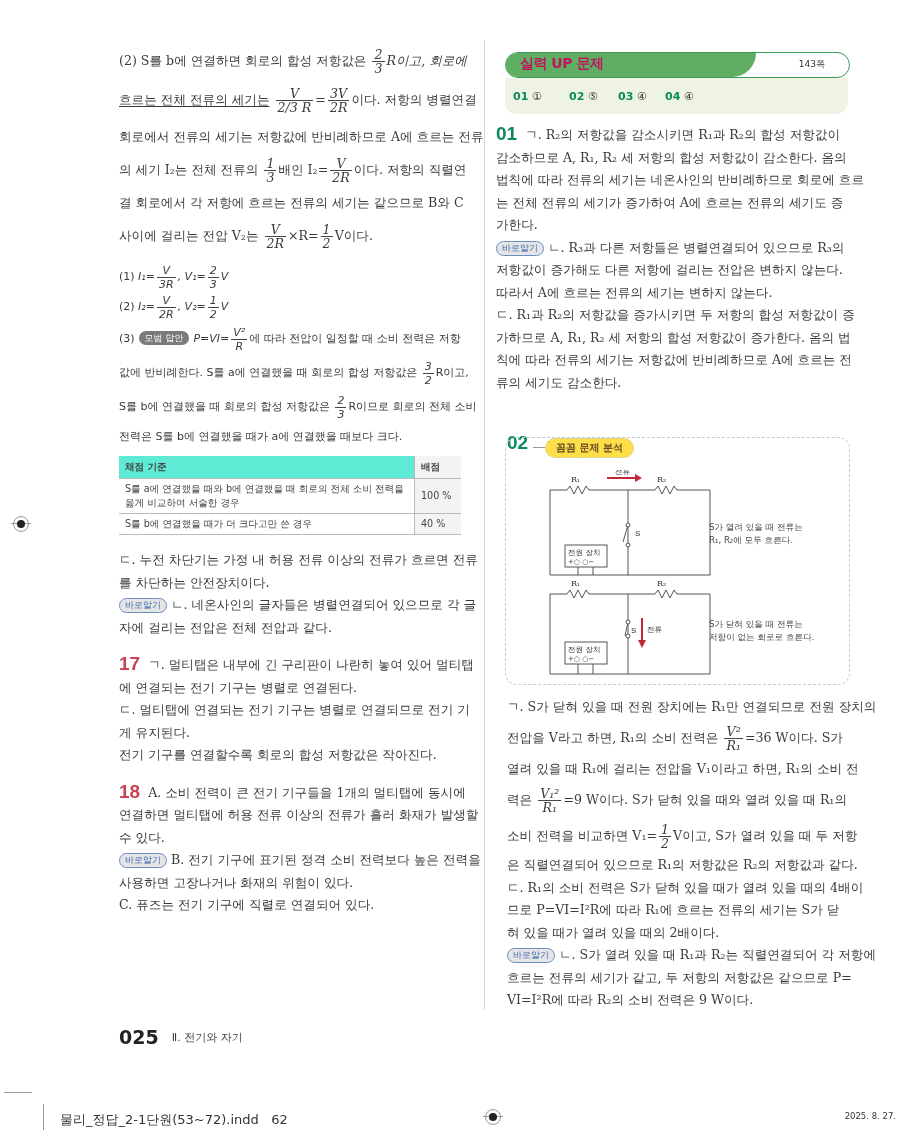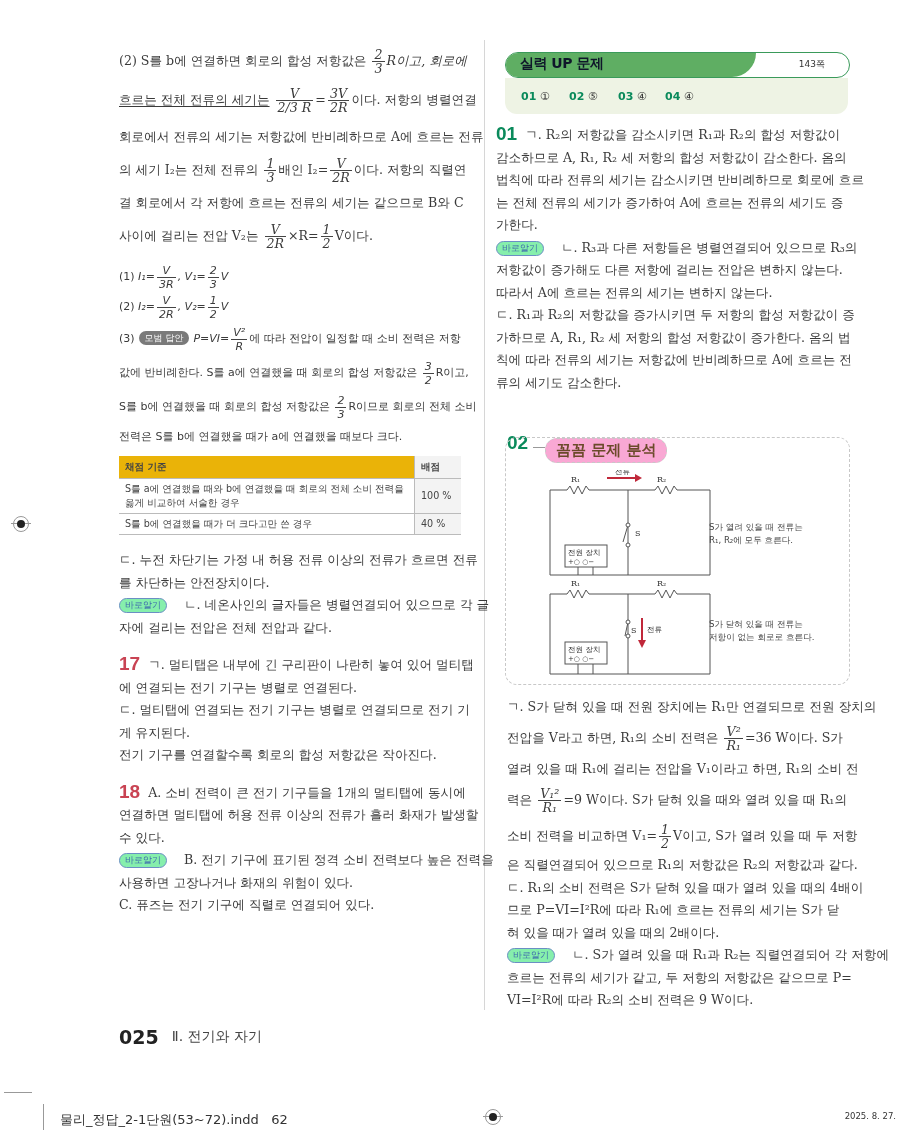--- a/index.html
+++ b/index.html
@@ -7,53 +7,53 @@
          font-family:"DejaVu Serif","Liberation Serif",serif; color:#333; }
   .abs { position:absolute; }
   .col { position:absolute; font-size:12.6px; line-height:22.5px; color:#3a3a3a; }
   .sans { font-family:"DejaVu Sans","Liberation Sans",sans-serif; }
   .line { white-space:nowrap; position:relative; }
   .qnum { font-family:"Liberation Sans","DejaVu Sans",sans-serif; font-weight:bold;
           font-size:19px; color:#c94353; margin-right:8px; vertical-align:-1px; }
   .qnum.green { color:#0a8a5b; }
   .badge { display:inline-block; border:1px solid #6b8fc4; color:#3d69ad; border-radius:9px;
            font-family:"DejaVu Sans",sans-serif; font-size:9px; line-height:13px; padding:0 5px;
-           margin-right:17px; vertical-align:1px; background:#86efac; }
+           margin-right:4px; vertical-align:1px; background:#e5e5e5; }
   .badge-dark { display:inline-block; background:#7a7a7a; color:#fff; border-radius:8px;
            font-family:"DejaVu Sans",sans-serif; font-size:9px; line-height:14px; padding:0 6px;
            margin:0 4px; vertical-align:1px;text-align:center; }
   .frac { display:inline-block; vertical-align:middle; text-align:center; font-style:italic;
           line-height:13px; margin:0 2px; }
   .frac .n { display:block; border-bottom:1px solid #444; padding:0 2px; }
   .frac .d { display:block; padding:0 2px; }
   .it { font-style:italic; }
   .u { text-decoration:underline; text-underline-offset:2px; }
   .divider { position:absolute; left:484px; top:40px; width:1px; height:970px; background:#d6d6d6; }
   table.grading { border-collapse:collapse; width:342px; font-family:"DejaVu Sans",sans-serif;
                   font-size:9.6px; color:#444; line-height:14px; }
-  table.grading th { background:#eab308; text-align:left; font-weight:bold; padding:4px 6px;
+  table.grading th { background:#5eead4; text-align:left; font-weight:bold; padding:4px 6px;
                      border-bottom:1px solid #bbb; }
   table.grading td { padding:3px 6px; border-bottom:1px solid #bbb; }
   table.grading .pts { border-left:1px solid #bbb; background:#f3f3f3; width:34px; }
   .header-bar { position:absolute; left:505px; top:52px; width:343px; height:24px;
                 border:1.5px solid #3a9a5a; border-radius:13px; background:#fff; overflow:hidden; }
   .header-bar .green { position:absolute; left:0; top:0; width:250px; height:24px;
                        background:#5fae63; border-radius:0 0 30px 0; }
-  .header-title { position:absolute; left:14px; top:2px; color:#0f172a; font-family:"DejaVu Sans",sans-serif;
+  .header-title { position:absolute; left:14px; top:2px; color:#be185d; font-family:"DejaVu Sans",sans-serif;
                   font-weight:bold; font-size:14px; letter-spacing:-0.5px; }
   .header-page { position:absolute; right:24px; top:5px; color:#333; font-family:"DejaVu Sans",sans-serif;
                  font-size:9px; }
   .answers { position:absolute; left:505px; top:78px; width:343px; height:36px; background:#eef3e4;
              border-radius:0 0 12px 12px; font-family:"DejaVu Sans",sans-serif; font-size:11px; }
   .answers span.ans { position:absolute; top:12px; }
   .answers b { color:#0a8a5b; }
   .analysis { position:absolute; left:505px; top:437px; width:343px; height:246px;
               border:1.5px dashed #c8c8c8; border-radius:12px; }
   .analysis-tag { position:absolute; left:545px; top:438px; font-family:"DejaVu Sans",sans-serif;
-                  font-size:15px; color:#6b4a2a; background:#f9a8d4; border:1px dashed #c8c8c8;
+                  font-size:10px; color:#6b4a2a; background:#fde047; border:1px dashed #c8c8c8;
                   border-radius:12px; padding:2px 10px; font-weight:bold; }
   .note { font-family:"DejaVu Sans",sans-serif; font-size:8.6px; line-height:13px; color:#444; }
   .reg-mark { position:absolute; width:14px; height:14px; border:1px solid #999; border-radius:50%; }
   .reg-mark::after { content:""; position:absolute; left:3px; top:3px; width:8px; height:8px; border-radius:50%; background:#222; }
   .reg-mark::before { content:""; position:absolute; left:-3px; top:6px; width:20px; height:1px; background:#999; }
 </style>
 </head>
 <body>
 
 <div class="reg-mark" style="left:13px;top:516px;"></div>
@@ -144,39 +144,39 @@
     <div class="line">연결하면 멀티탭에 허용 전류 이상의 전류가 흘러 화재가 발생할</div>
     <div class="line">수 있다.</div>
     <div class="line"><span class="badge">바로알기</span><span>B. 전기 기구에 표기된 정격 소비 전력보다 높은 전력을</span></div>
     <div class="line">사용하면 고장나거나 화재의 위험이 있다.</div>
     <div class="line">C. 퓨즈는 전기 기구에 직렬로 연결되어 있다.</div>
   </div>
 </div>
 
 <div class="abs" style="left:119px;top:1026px;">
   <span style="font-family:'DejaVu Sans',sans-serif;font-weight:bold;font-size:19px;color:#222;">025</span>
-  <span style="font-family:'DejaVu Sans',sans-serif;font-size:14px;color:#444;margin-left:8px;vertical-align:3px;">Ⅱ. 전기와 자기</span>
+  <span style="font-family:'DejaVu Sans',sans-serif;font-size:11px;color:#444;margin-left:8px;vertical-align:3px;">Ⅱ. 전기와 자기</span>
 </div>
 
 <div class="header-bar">
   <div class="green"></div>
   <span class="header-title">실력 UP 문제</span>
   <span class="header-page">143쪽</span>
 </div>
 <div class="answers">
-  <span class="ans" style="left:16px;"><b>01</b> <span>①</span></span>
+  <span class="ans" style="left:8px;"><b>01</b> <span>①</span></span>
   <span class="ans" style="left:64px;"><b>02</b> <span>⑤</span></span>
   <span class="ans" style="left:113px;"><b>03</b> <span>④</span></span>
   <span class="ans" style="left:160px;"><b>04</b> <span>④</span></span>
 </div>
 
 <div class="col" style="left:496px;top:123px;width:345px;">
   <div class="line"><span class="qnum green">01</span><span>ㄱ. R₂의 저항값을 감소시키면 R₁과 R₂의 합성 저항값이</span></div>
   <div class="line">감소하므로 A, R₁, R₂ 세 저항의 합성 저항값이 감소한다. 옴의</div>
-  <div class="line">법칙에 따라 전류의 세기는 감소시키면 반비례하므로 회로에 흐르</div>
+  <div class="line">법칙에 따라 전류의 세기는 네온사인의 반비례하므로 회로에 흐르</div>
   <div class="line">는 전체 전류의 세기가 증가하여 A에 흐르는 전류의 세기도 증</div>
   <div class="line">가한다.</div>
   <div class="line"><span class="badge">바로알기</span><span>ㄴ. R₃과 다른 저항들은 병렬연결되어 있으므로 R₃의</span></div>
   <div class="line">저항값이 증가해도 다른 저항에 걸리는 전압은 변하지 않는다.</div>
   <div class="line">따라서 A에 흐르는 전류의 세기는 변하지 않는다.</div>
   <div class="line">ㄷ. R₁과 R₂의 저항값을 증가시키면 두 저항의 합성 저항값이 증</div>
   <div class="line">가하므로 A, R₁, R₂ 세 저항의 합성 저항값이 증가한다. 옴의 법</div>
   <div class="line">칙에 따라 전류의 세기는 저항값에 반비례하므로 A에 흐르는 전</div>
   <div class="line">류의 세기도 감소한다.</div>
 </div>

